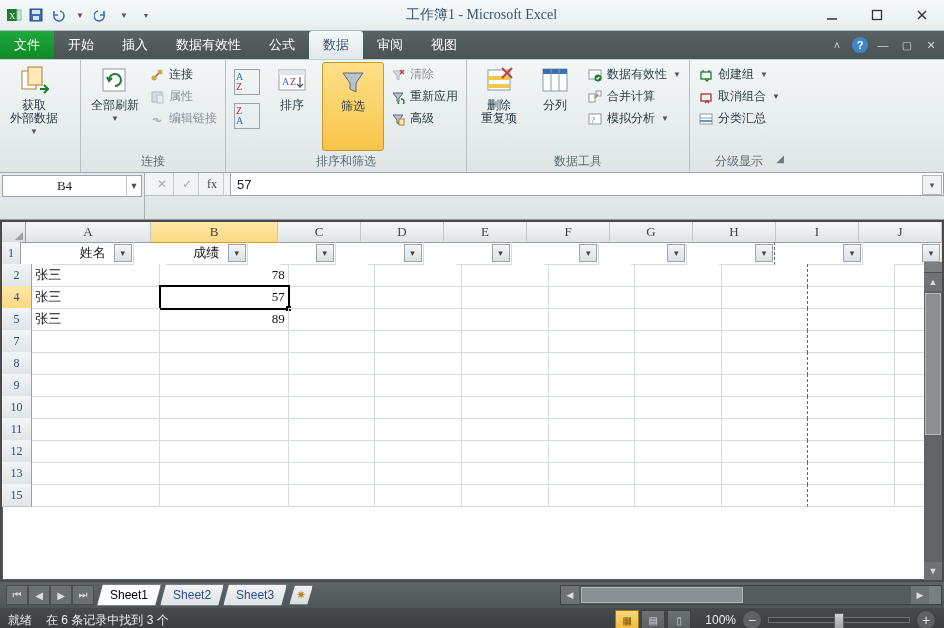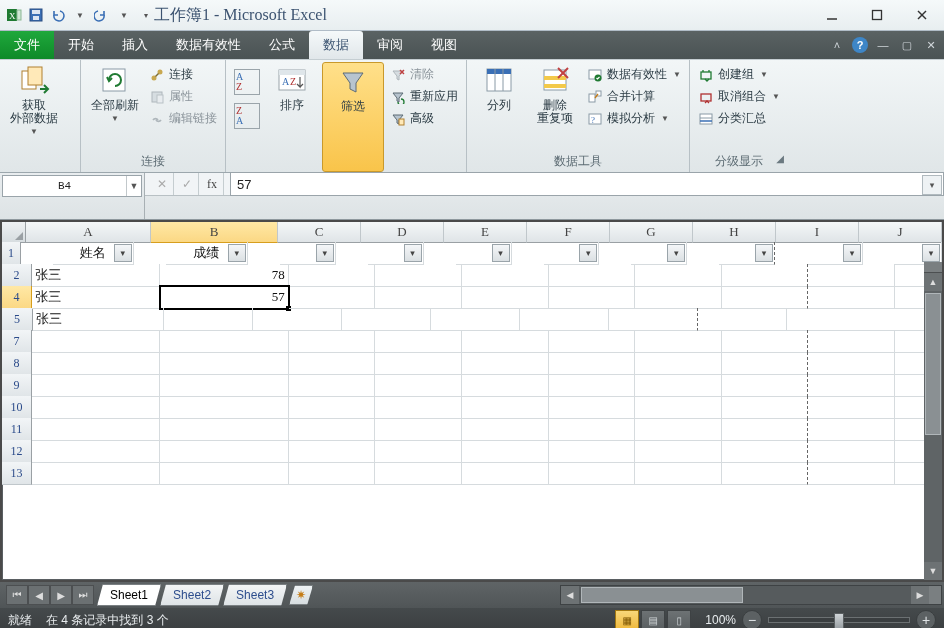--- a/index.html
+++ b/index.html
@@ -28,22 +28,23 @@
     padding-left: 6px;
   }
   .qat .icon {
     width: 16px; height: 16px;
     display: flex; align-items: center; justify-content: center;
     font-size: 12px;
     color: #4b6aab;
   }
   .title-text {
     flex: 1;
+    text-align: center;
     color: #3c5370;
-    font-size: 16px;
+    font-size: 14px;
     font-family: "SimSun","Segoe UI";
   }
   .winbtns { display: flex; }
   .winbtn {
     width: 45px; height: 22px;
     display: flex; align-items: center; justify-content: center;
     color: #333;
   }
   .winbtn svg { width: 12px; height: 12px; }
 
@@ -150,21 +151,21 @@
     width: 140px;
     border-right:1px solid #a8b0b4;
     display:flex;align-items:flex-start;
     padding: 2px;
   }
   .namebox-inner {
     flex:1;height:20px;background:#fff;border:1px solid #9aa4aa;
     display:flex;align-items:center;position:relative;
   }
   .namebox-text {
-    flex:1;text-align:center;font-family:Liberation Mono, monospace;font-size:11px;color:#222;
+    flex:1;text-align:center;font-family:Liberation Serif, serif;font-size:13px;color:#222;
   }
   .namebox-dd {
     width:14px;height:100%;display:flex;align-items:center;justify-content:center;
     border-left:1px solid #c2c8cb;color:#555;font-size:9px;
   }
   .fbarmain { flex:1; position:relative;}
   .fbarrow {
     height: 22px;
     display:flex;align-items:center;
     border-bottom:1px solid #b8c0c4;
@@ -560,47 +561,48 @@
           <span class="smicon">
               <svg width="14" height="14">
                 <path d="M2 3 L12 3 L8 8 L8 12 L6 11 L6 8 Z" fill="#b7c4cf" stroke="#5c6b75"></path>
                 <rect x="8" y="7" width="5" height="6" fill="#ffe9b8" stroke="#b08030"></rect>
               </svg>
             </span>
           <span>高级</span>
         </div>
       </div>
     </div>
+    <div class="rgroup-label">排序和筛选</div>
   </div>
 
   <div class="rgroup">
     <div class="rgroup-body">
-      <div class="bigbtn">
-        <div class="bicon">
-            <svg width="30" height="30">
-              <rect x="3" y="3" width="24" height="22" fill="#fff" stroke="#8a9aa6"></rect>
-              <rect x="3" y="3" width="24" height="5" fill="#3a6fb5"></rect>
-              <line x1="11" y1="3" x2="11" y2="25" stroke="#8a9aa6"></line>
-              <line x1="19" y1="3" x2="19" y2="25" stroke="#8a9aa6"></line>
-            </svg>
-          </div>
-        <div class="blabel">分列</div>
-      </div>
       <div class="bigbtn">
         <div class="bicon">
             <svg width="30" height="30">
               <rect x="4" y="4" width="22" height="20" fill="#fff" stroke="#8a9aa6"></rect>
               <rect x="4" y="10" width="22" height="4" fill="#f3c94a"></rect>
               <rect x="4" y="18" width="22" height="4" fill="#f3c94a"></rect>
               <line x1="18" y1="2" x2="28" y2="12" stroke="#c04040" stroke-width="2"></line>
               <line x1="28" y1="2" x2="18" y2="12" stroke="#c04040" stroke-width="2"></line>
             </svg>
           </div>
         <div class="blabel" style="white-space:pre">删除
 重复项</div>
+      </div>
+      <div class="bigbtn">
+        <div class="bicon">
+            <svg width="30" height="30">
+              <rect x="3" y="3" width="24" height="22" fill="#fff" stroke="#8a9aa6"></rect>
+              <rect x="3" y="3" width="24" height="5" fill="#3a6fb5"></rect>
+              <line x1="11" y1="3" x2="11" y2="25" stroke="#8a9aa6"></line>
+              <line x1="19" y1="3" x2="19" y2="25" stroke="#8a9aa6"></line>
+            </svg>
+          </div>
+        <div class="blabel">分列</div>
       </div>
       <div class="smallstack">
         <div class="smallbtn">
           <span class="smicon">
               <svg width="14" height="14">
                 <rect x="1" y="2" width="12" height="9" fill="#fff" stroke="#8a9aa6"></rect>
                 <circle cx="10" cy="10" r="3.5" fill="#1f7a32"></circle>
                 <path d="M8.5 10 L9.5 11 L11.5 9" stroke="#fff" stroke-width="1.2" fill="none"></path>
               </svg>
             </span>
@@ -781,20 +783,23 @@
             <div class="cell cw-std"></div>
             <div class="cell cw-std vdash"></div>
             <div class="cell cw-std"></div>
             <div class="cell cw-std cw-last"></div>
           </div>
           <div class="row">
             <div class="rowhead">5</div>
             <div class="cell cw-A text">
               <span>张三</span>
             </div>
+            <div class="cell cw-B num">
+              <span>89</span>
+            </div>
             <div class="cell cw-std"></div>
             <div class="cell cw-std"></div>
             <div class="cell cw-std"></div>
             <div class="cell cw-std"></div>
             <div class="cell cw-std"></div>
             <div class="cell cw-std vdash"></div>
             <div class="cell cw-std"></div>
             <div class="cell cw-std cw-last"></div>
           </div>
           <div class="row">
@@ -870,20 +875,33 @@
             <div class="cell cw-std"></div>
             <div class="cell cw-std"></div>
             <div class="cell cw-std"></div>
             <div class="cell cw-std"></div>
             <div class="cell cw-std vdash"></div>
             <div class="cell cw-std"></div>
             <div class="cell cw-std cw-last"></div>
           </div>
           <div class="row">
             <div class="rowhead">13</div>
+            <div class="cell cw-A"></div>
+            <div class="cell cw-B"></div>
+            <div class="cell cw-std"></div>
+            <div class="cell cw-std"></div>
+            <div class="cell cw-std"></div>
+            <div class="cell cw-std"></div>
+            <div class="cell cw-std"></div>
+            <div class="cell cw-std vdash"></div>
+            <div class="cell cw-std"></div>
+            <div class="cell cw-std cw-last"></div>
+          </div>
+          <div class="row">
+            <div class="rowhead">15</div>
             <div class="cell cw-A"></div>
             <div class="cell cw-B"></div>
             <div class="cell cw-std"></div>
             <div class="cell cw-std"></div>
             <div class="cell cw-std"></div>
             <div class="cell cw-std"></div>
             <div class="cell cw-std"></div>
             <div class="cell cw-std vdash"></div>
             <div class="cell cw-std"></div>
             <div class="cell cw-std cw-last"></div>
@@ -919,21 +937,21 @@
     <div class="track">
         <div class="hscroll-thumb"></div>
       </div>
     <div class="arrow">▶</div>
     <div class="arrow" style="width:12px;background:#7a7f81"></div>
   </div>
 </div>
 
 <div class="statusbar">
   <span>就绪</span>
-  <span>在 4 条记录中找到 3 个</span>
+  <span>在 6 条记录中找到 3 个</span>
   <div class="spacer"></div>
   <div class="viewbtns">
     <div class="viewbtn">▦</div>
     <div class="viewbtn inactive">▤</div>
     <div class="viewbtn inactive">▯</div>
   </div>
   <div class="zoom">
     <span>100%</span>
     <div class="rnd">−</div>
     <div class="track">

